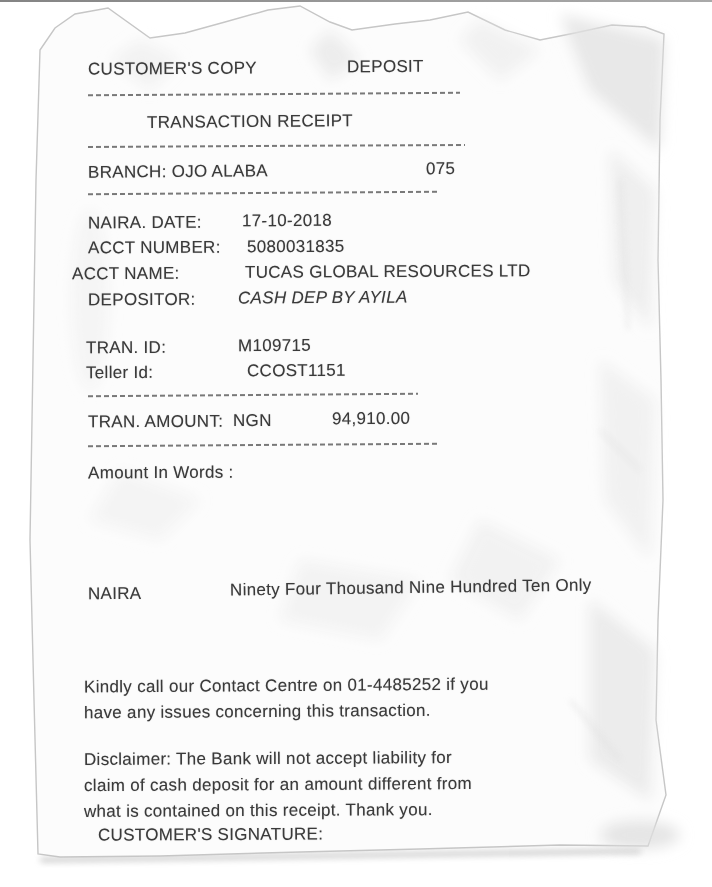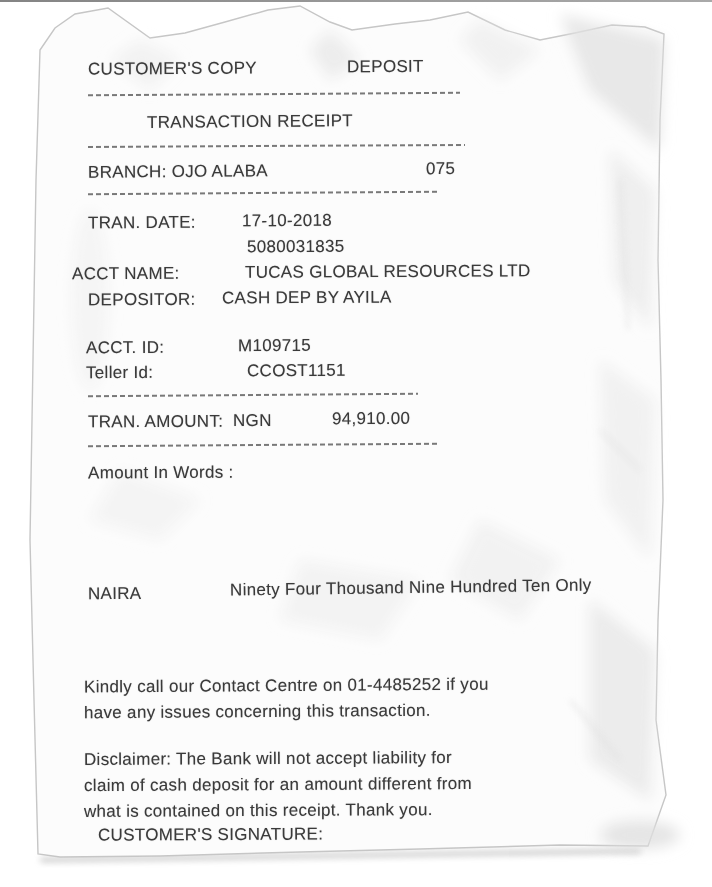--- a/index.html
+++ b/index.html
@@ -95,32 +95,33 @@
 
     <span class="t" style="left:147px; top:112px; transform:rotate(-0.5deg);">TRANSACTION RECEIPT</span>
 
     <div class="dashline" style="left:88px; top:145px; width:377px; transform:rotate(-0.3deg);"></div>
 
     <span class="t" style="left:88px; top:162px; transform:rotate(-0.5deg);">BRANCH: OJO ALABA</span>
     <span class="t" style="left:398px; top:159px; transform:rotate(-0.5deg);margin-left:28px;">075</span>
 
     <div class="dashline" style="left:88px; top:192px; width:352px; transform:rotate(-0.4deg);"></div>
 
-    <span class="t" style="left:88px; top:213px; transform:rotate(-0.4deg);">TRAN. DATE:</span>
+    <span class="t" style="left:88px; top:213px; transform:rotate(-0.4deg);">NAIRA. DATE:</span>
     <span class="t" style="left:242px; top:211px; transform:rotate(-0.4deg);">17-10-2018</span>
 
+    <span class="t" style="left:88px; top:238px; transform:rotate(-0.3deg);">ACCT NUMBER:</span>
     <span class="t" style="left:247px; top:237px; transform:rotate(-0.3deg);">5080031835</span>
 
     <span class="t" style="left:72px; top:264px; transform:rotate(-0.3deg);">ACCT NAME:</span>
     <span class="t" style="left:245px; top:262px; transform:rotate(-0.3deg);">TUCAS GLOBAL RESOURCES LTD</span>
 
     <span class="t" style="left:88px; top:290px; transform:rotate(-0.3deg);">DEPOSITOR:</span>
-    <span class="t" style="left:222px; top:288px; transform:rotate(-0.3deg);">CASH DEP BY AYILA</span>
+    <span class="t" style="left:238px; top:288px; transform:rotate(-0.3deg);font-style:italic;">CASH DEP BY AYILA</span>
 
-    <span class="t" style="left:86px; top:338px; transform:rotate(-0.3deg);">ACCT. ID:</span>
+    <span class="t" style="left:86px; top:338px; transform:rotate(-0.3deg);">TRAN. ID:</span>
     <span class="t" style="left:238px; top:336px; transform:rotate(-0.3deg);">M109715</span>
 
     <span class="t" style="left:86px; top:363px; transform:rotate(-0.3deg);">Teller Id:</span>
     <span class="t" style="left:247px; top:361px; transform:rotate(-0.3deg);">CCOST1151</span>
 
     <div class="dashline" style="left:88px; top:394px; width:330px; transform:rotate(-0.4deg);"></div>
 
     <span class="t" style="left:88px; top:412px; transform:rotate(-0.3deg);">TRAN. AMOUNT:</span>
     <span class="t" style="left:233px; top:411px; transform:rotate(-0.3deg);">NGN</span>
     <span class="t" style="left:332px; top:409px; transform:rotate(-0.3deg);">94,910.00</span>

